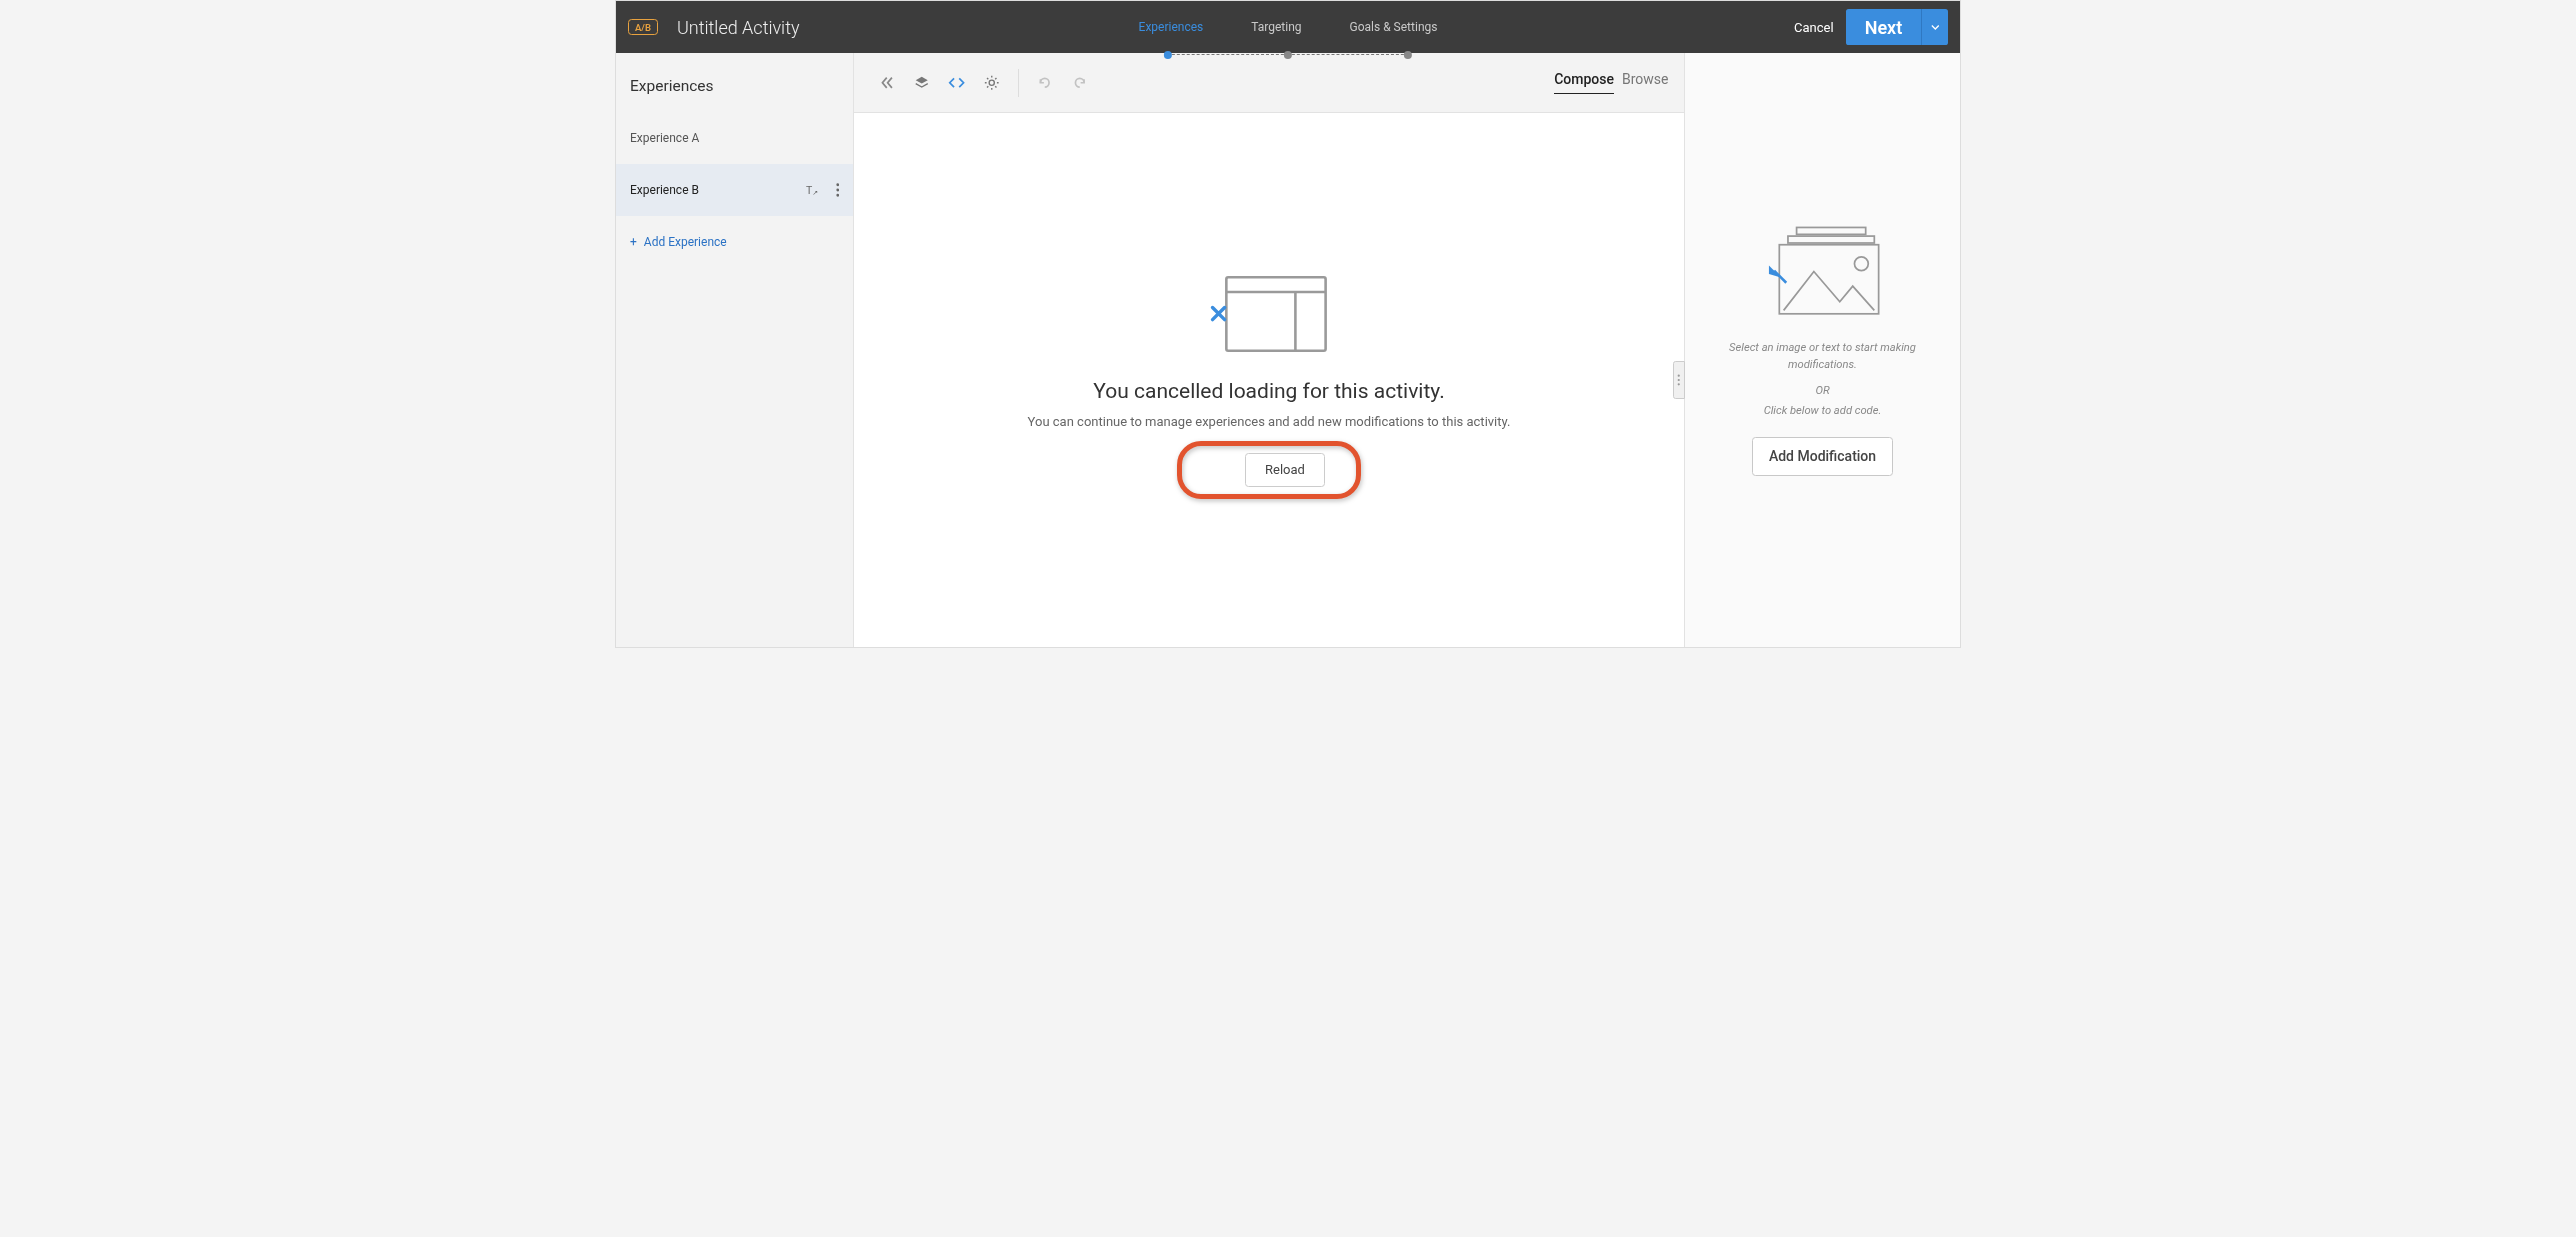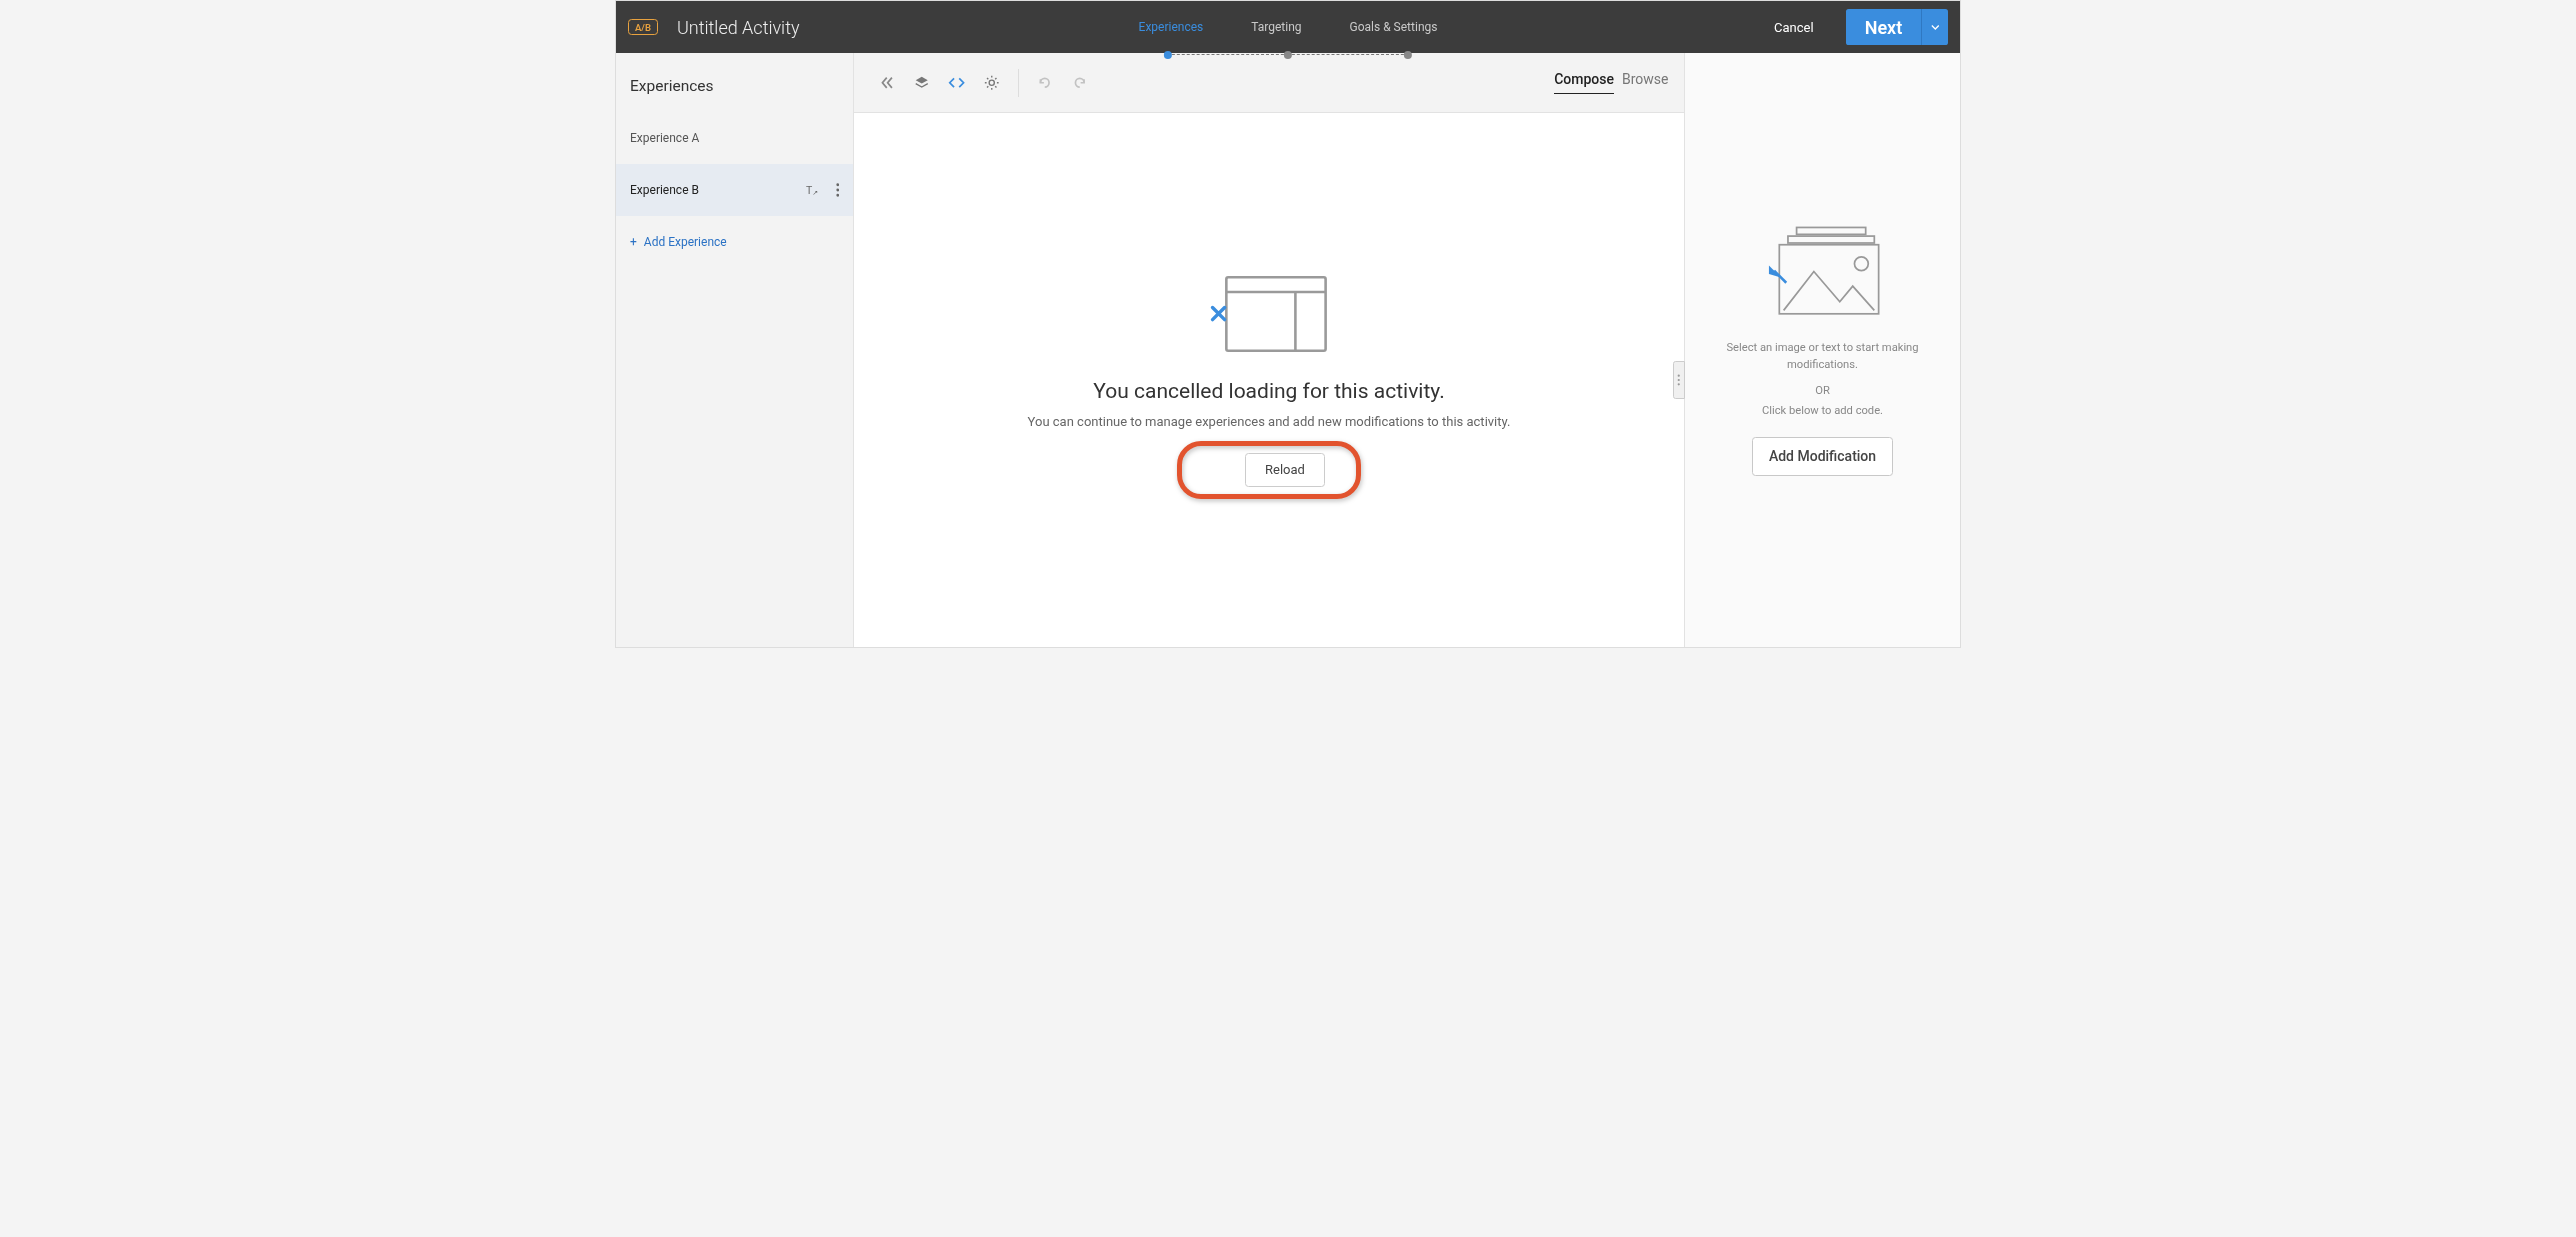--- a/index.html
+++ b/index.html
@@ -9,21 +9,21 @@
   .header { height: 52px; background:#3c3c3c; display:flex; align-items:center; color:#fff; position:relative;}
   .ab-badge { margin-left: 12px; border:1.3px solid #e8a23f; border-radius:3.5px; font-size:9.5px; padding:1.7px 6px; color:#e8a23f; font-weight:600;}
   .header-title { margin-left:19px; font-size:18px; font-weight:300; color:#eee;}
   .stepper { position:absolute; left:50%; transform:translateX(-50%); display:flex; align-items:center; gap:0;}
   .step { display:flex; flex-direction:column; align-items:center; color:#c9c9c9; font-size:12px; padding:0 24px;}
   .step.active { color:#3a8dde;}
   .step-dots { position:absolute; top:31px; left:50%; transform:translateX(-50%); display:flex; align-items:center;}
   .dot { width:7.8px; height:7.8px; border-radius:50%; background:#888;}
   .dot.active{ background:#3a8dde;}
   .dash-line{ width:112px; border-top:1.7px dashed #777; height:0;}
-  .header-actions{ margin-left:auto; display:flex; align-items:center; gap:32px; padding-right:12px;}
+  .header-actions{ margin-left:auto; display:flex; align-items:center; gap:12px; padding-right:12px;}
   .cancel-link{ color:#fff; font-size:13px; cursor:pointer;}
   .next-btn-group{ display:flex;}
   .next-btn{ background:#3a8dde; color:#fff; border:none; font-size:18px; font-weight:600; padding:7.8px 19px; border-radius:2.6px 0 0 2.6px; cursor:pointer;}
   .next-caret{ background:#3a8dde; border:none; border-left:0.9px solid #2f78c2; color:#fff; padding:7.8px 8.6px; border-radius:0 2.6px 2.6px 0; cursor:pointer;}
   
   .body{ flex:1; display:flex; min-height:0;}
   .left-panel{ width:238px; background:#f3f3f3; border-right:0.9px solid #e2e2e2; display:flex; flex-direction:column;}
   .left-header{ font-size:15.5px; font-weight:400; padding:24px 14px 17.3px 14px; color:#333;}
   .exp-item{ padding:19px 14px; font-size:12px; color:#555; display:flex; align-items:center; cursor:pointer;}
   .exp-item.selected{ background:#e6ebf2; color:#222;}
@@ -45,21 +45,21 @@
   .reload-wrap{ margin-top:24px; position:relative;}
   .reload-btn{ background:#fff; border:0.9px solid #ccc; border-radius:3.5px; padding:8.6px 19px; font-size:13px; color:#444; cursor:pointer; position:relative; z-index:2;margin-left:32px;}
   .highlight-ring{ position:absolute; top:-12px; left:-36px; right:-36px; bottom:-12px; border:5.2px solid #e2532e; border-radius:24px; z-index:1; filter: drop-shadow(1.7px 2.6px 2.6px rgba(0,0,0,0.25));}
   
   .right-panel{ width:276px; border-left:0.9px solid #e2e2e2; background:#fafafa; display:flex; flex-direction:column;}
   .mods-header{ height:57px; display:flex; align-items:center; padding:0 14px; border-bottom:0.9px solid #e2e2e2; font-size:14.7px; color:#333;}
   .mods-header .help{ width:14px; height:14px; border-radius:50%; background:#555; color:#fff; font-size:9.5px; display:flex; align-items:center; justify-content:center; margin-left:7px; cursor:pointer;}
   .mods-header .spacer{flex:1;}
   .mods-header .hdr-ico{ color:#555; cursor:pointer; margin-left:12px;}
   .mods-body{ flex:1; display:flex; flex-direction:column; align-items:center; justify-content:center; padding:17.3px; text-align:center;}
-  .mods-body .hint{ color:#888; font-size:11.2px; margin-top:21px; line-height:1.5;}
+  .mods-body .hint{ font-style:italic; color:#888; font-size:11.2px; margin-top:21px; line-height:1.5;}
   .add-mod-btn{ margin-top:17.3px; background:#fff; border:0.9px solid #c8c8c8; border-radius:3.5px; padding:10.4px 15.5px; font-size:14px; color:#444; cursor:pointer; font-weight:500;}
   .drag-handle{ position:absolute; right:-0.9px; top:50%; transform:translateY(-50%); width:12px; height:38px; background:#f0f0f0; border:0.9px solid #ccc; border-radius:2.6px 0 0 2.6px; display:flex; align-items:center; justify-content:center; color:#888; cursor:ew-resize;}
   svg{display:block;}
 </style>
 </head>
 <body>
 
 <div class="app">
 
   <div class="header">

